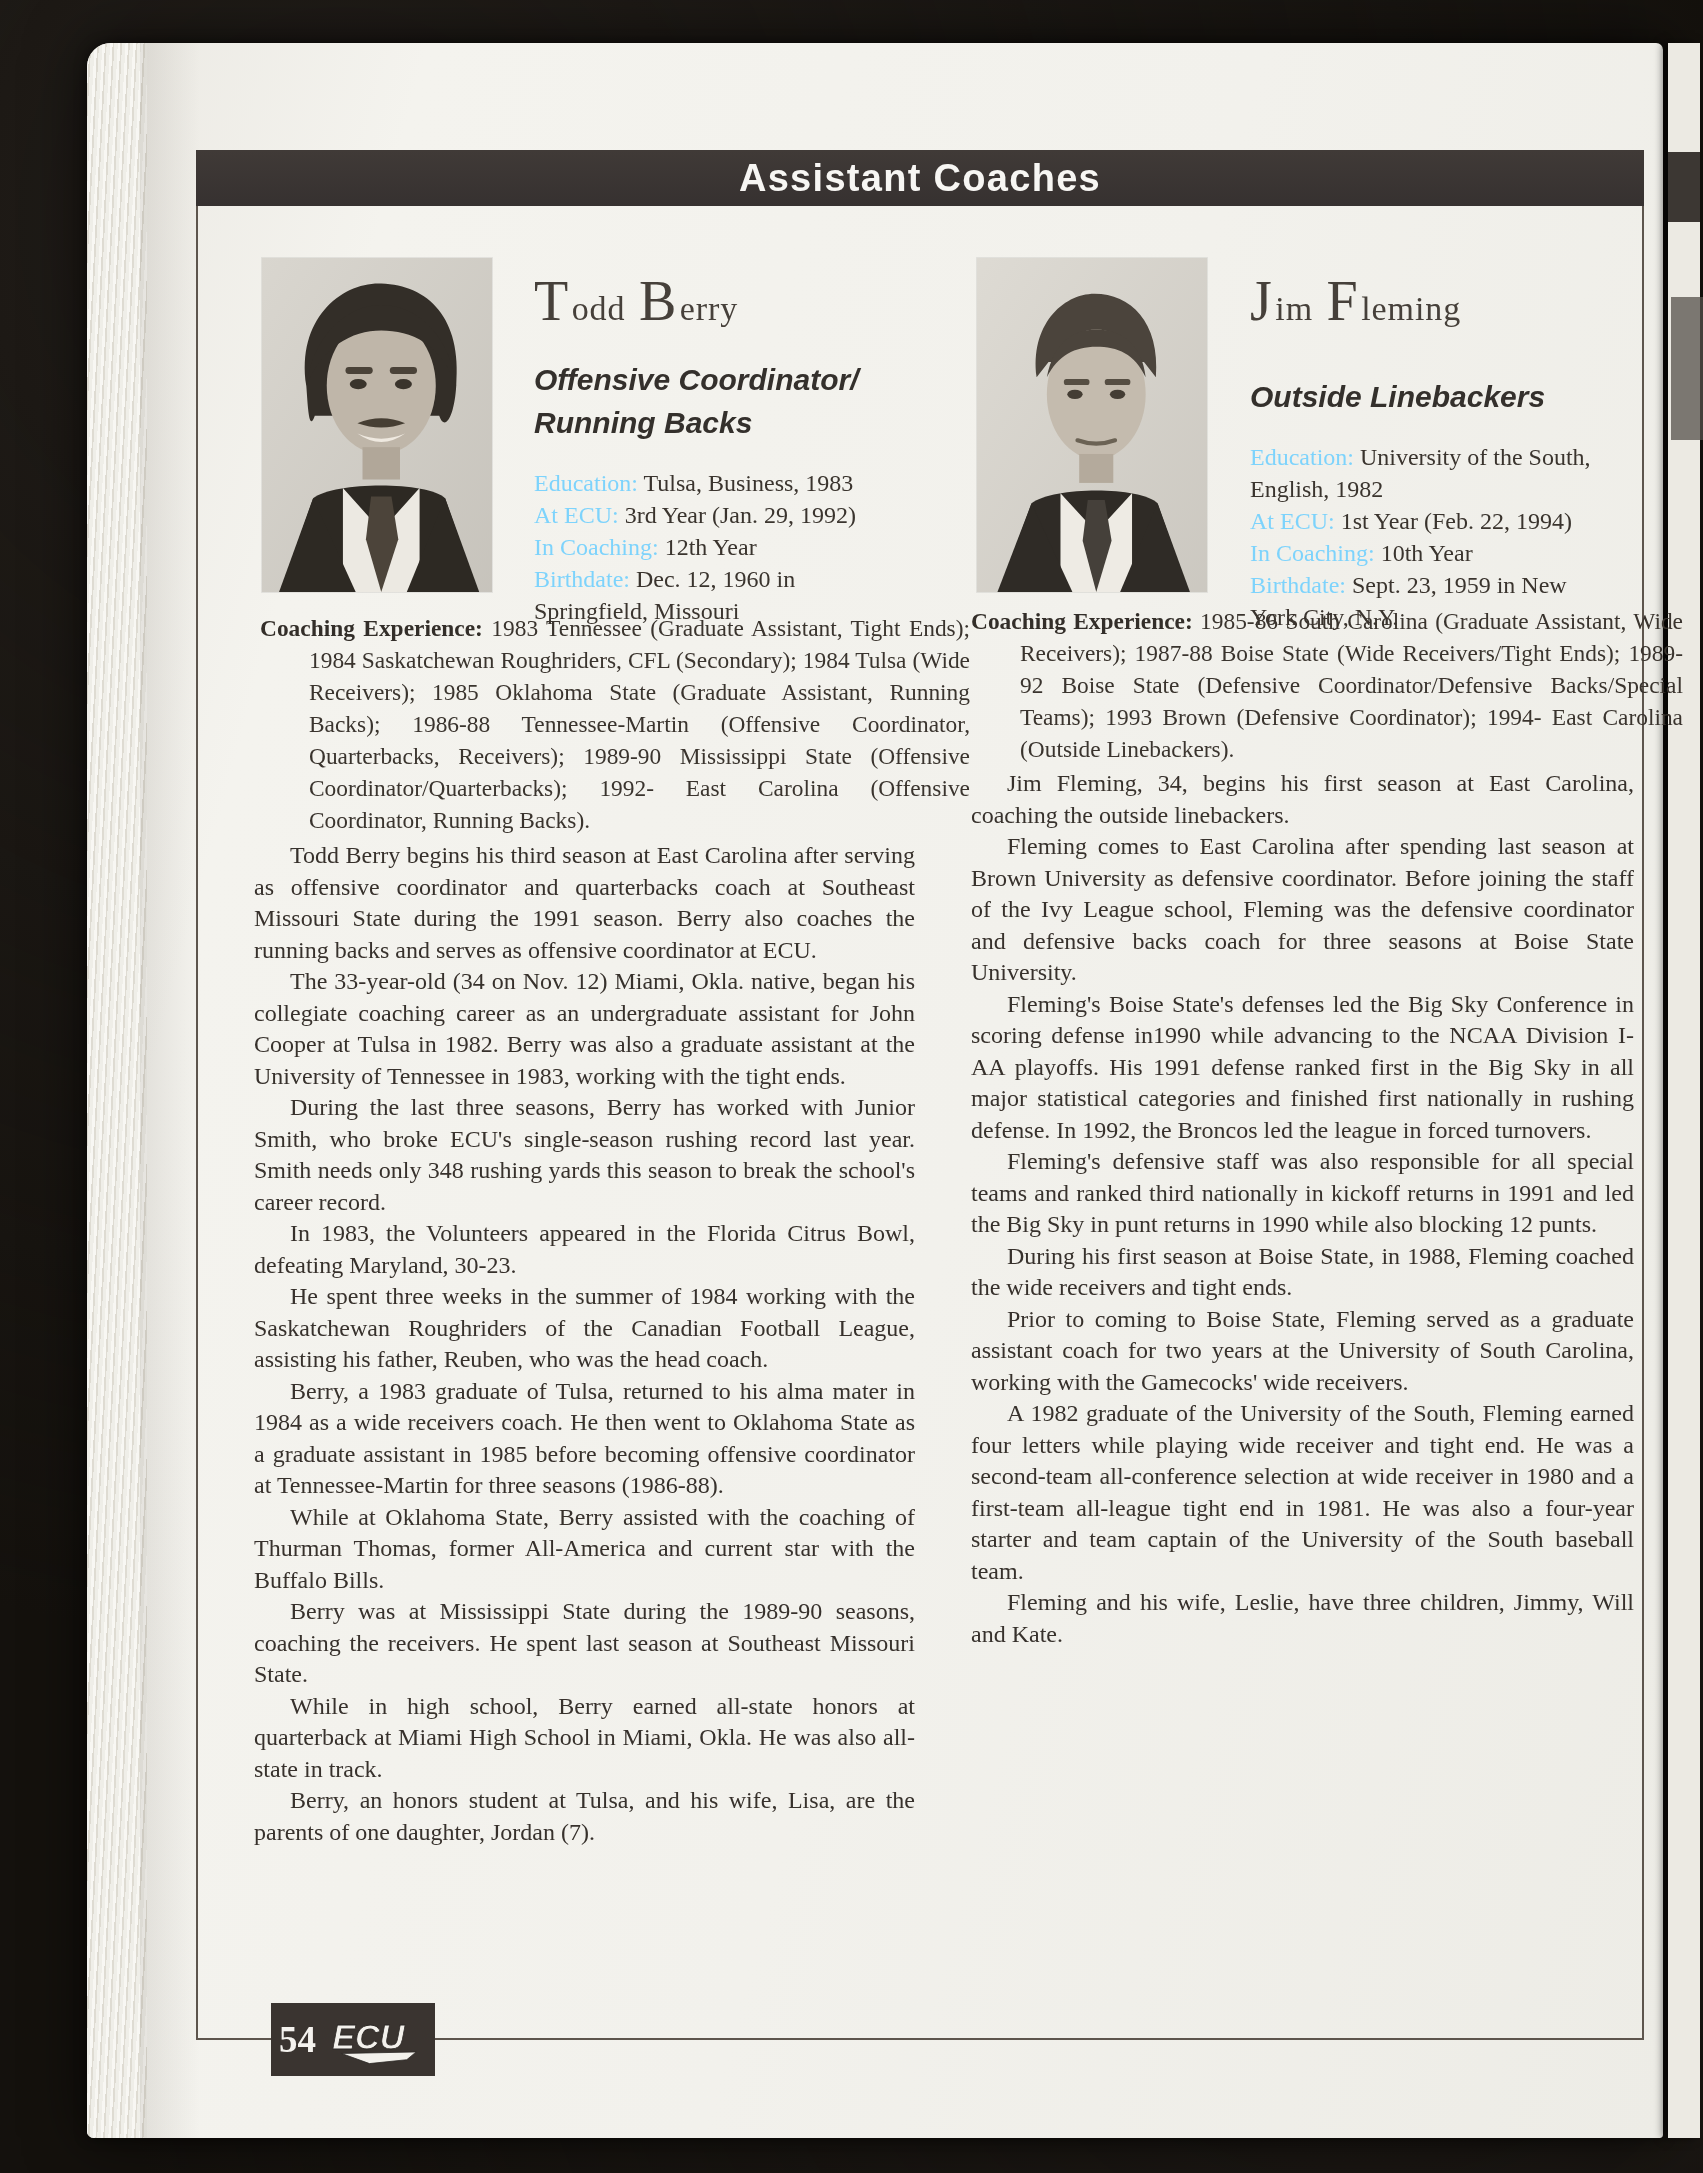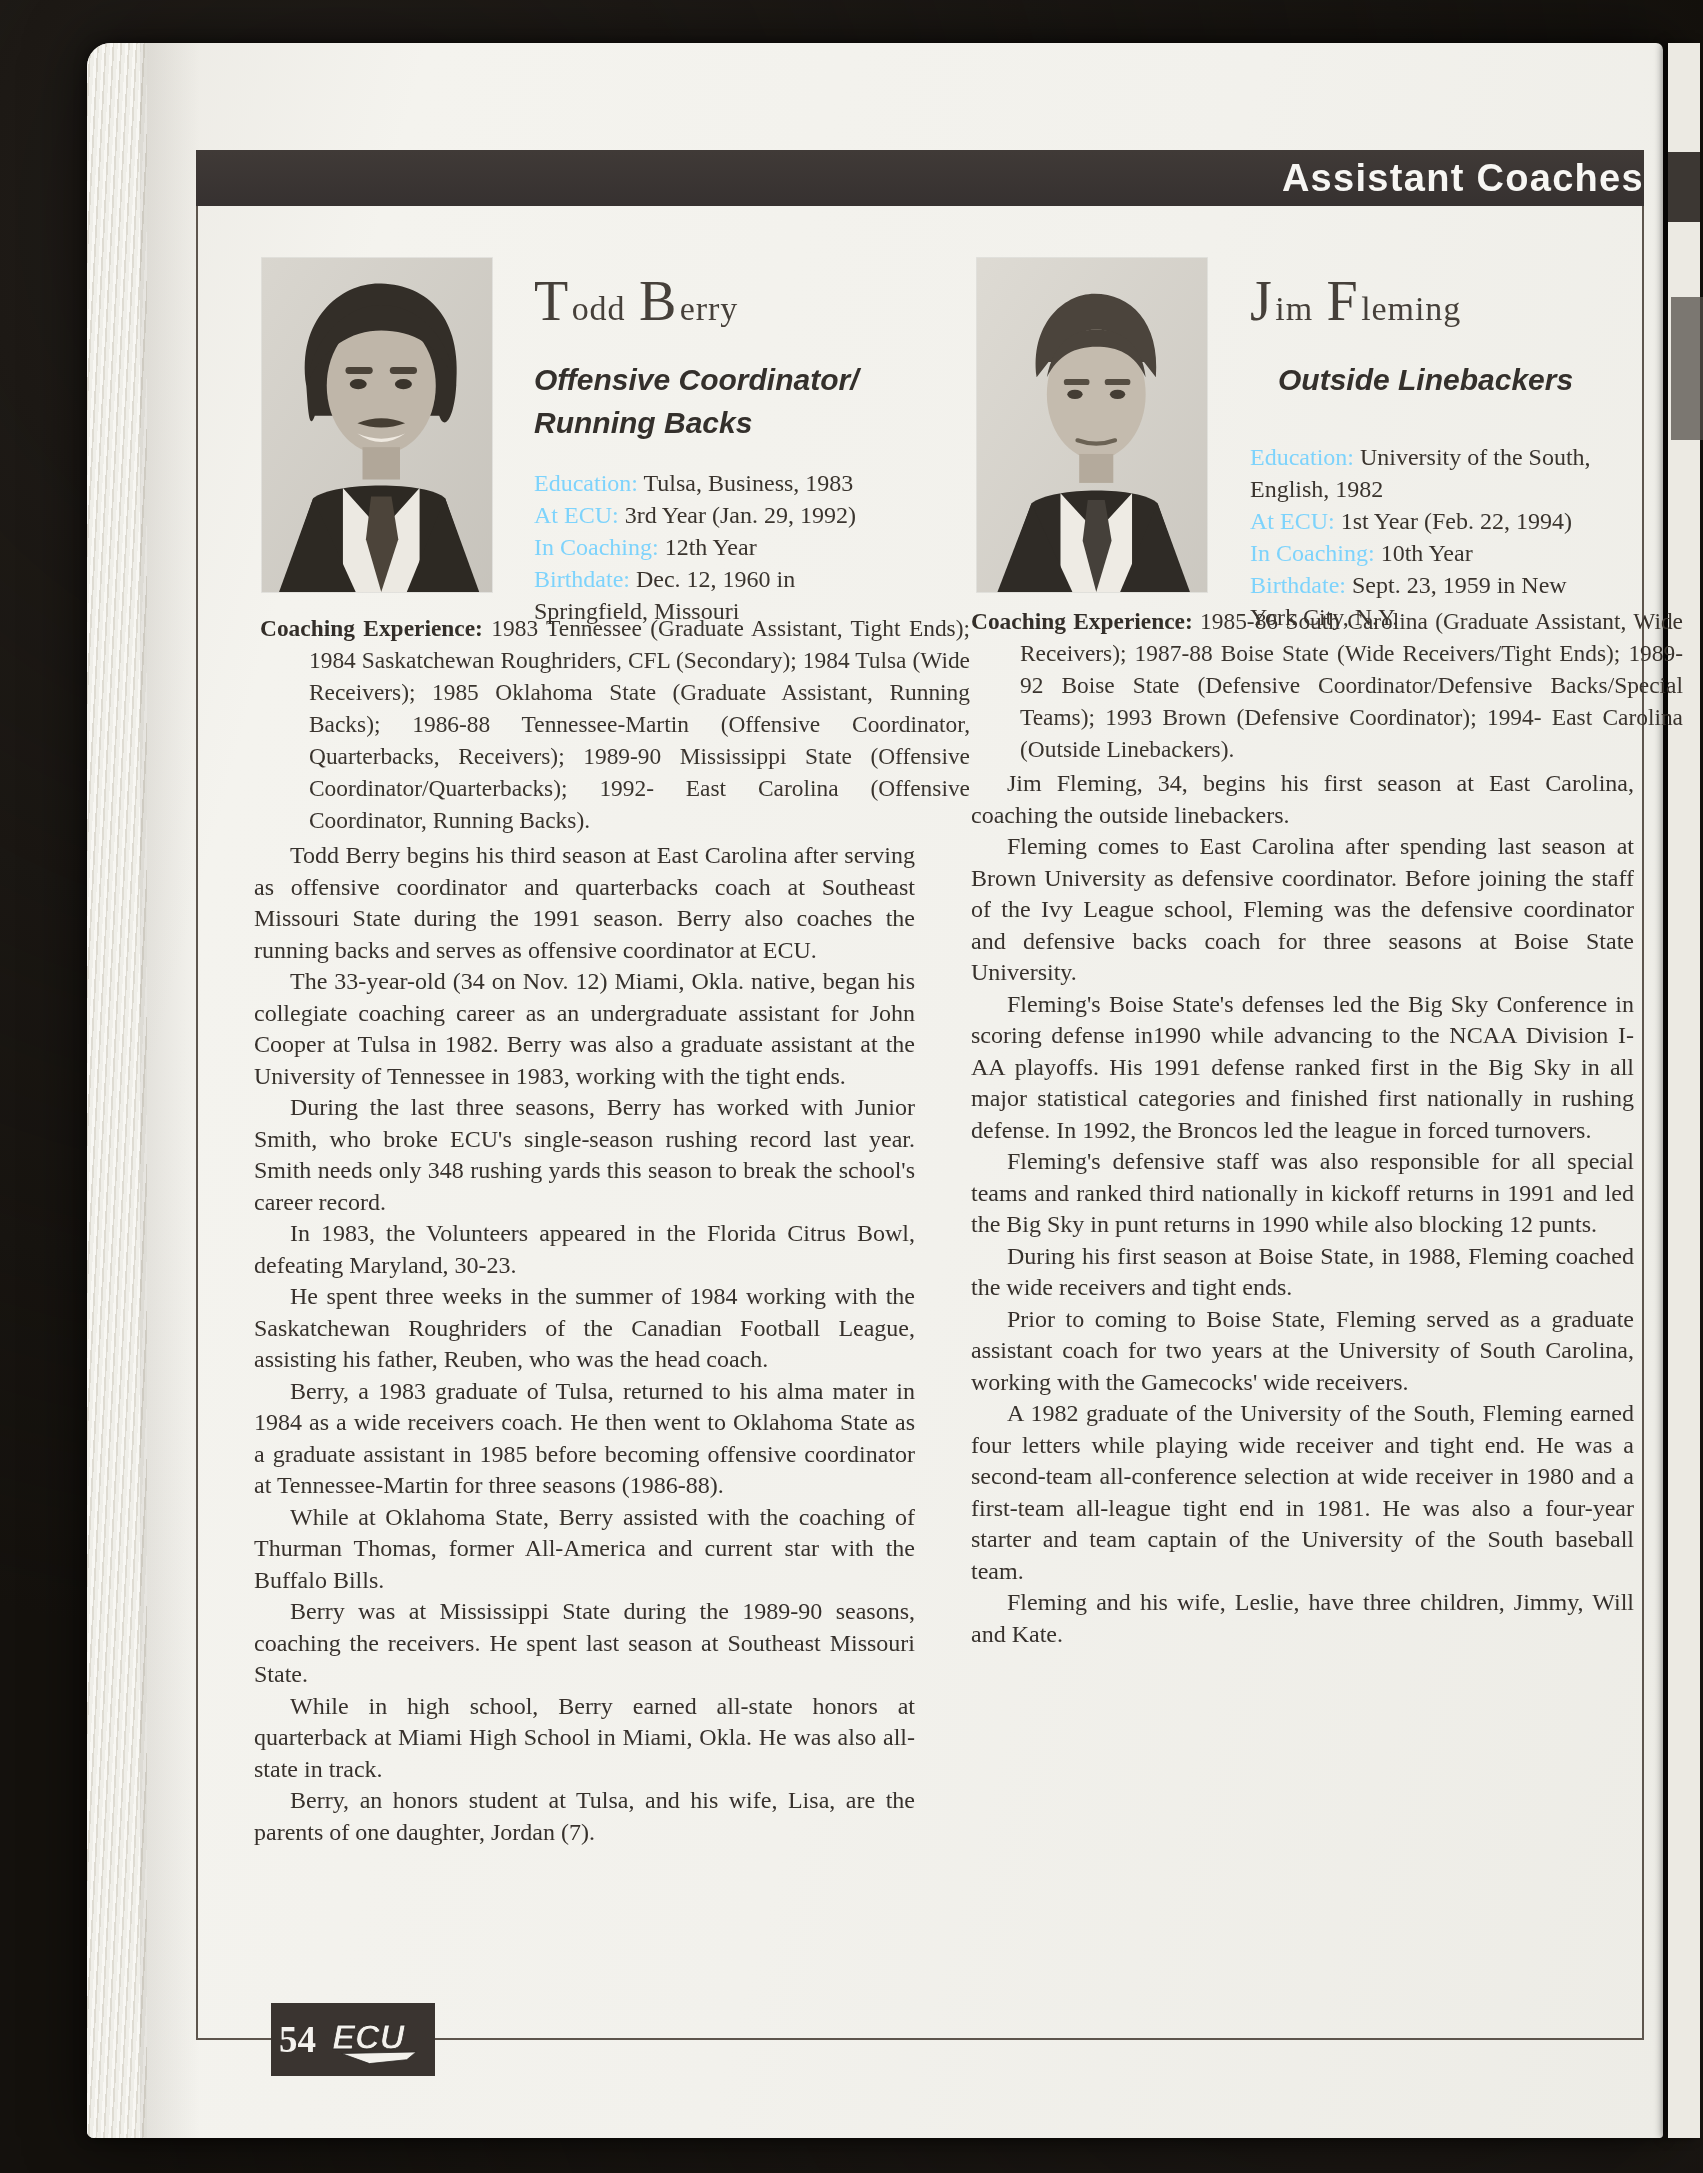--- a/index.html
+++ b/index.html
@@ -29,21 +29,21 @@
   .page-sliver {
     position:absolute; left:1668px; top:43px; width:32px; height:2095px;
     background:#eceae3; box-shadow:-5.1px 0 8.5px rgba(0,0,0,.55);
   }
   .sliver-frag-a { position:absolute; left:0; top:109px; width:100%; height:70px; background:#3c3733; }
   .sliver-frag-b { position:absolute; left:3.4px; top:254px; width:100%; height:143px; background:#55504b; opacity:.75; }
 
   .hdr-bar {
     position:absolute; left:196px; top:150px; width:1448px; height:56px;
     background:linear-gradient(180deg,#403a37,#363130);
-    text-align:right;
+    text-align:center;
   }
   .hdr-bar span {
     font-family:"Liberation Sans", sans-serif; font-weight:bold;
     font-size:38px; line-height:56px; color:#f7f6f3; letter-spacing:1.3px;
   }
   .frame-left  { position:absolute; left:196px;  top:206px;  width:1.7px;  height:1833px; background:#5d554d; }
   .frame-right { position:absolute; left:1642px; top:206px;  width:1.7px;  height:1833px; background:#5d554d; }
   .frame-bottom{ position:absolute; left:196px;  top:2038px; width:1448px; height:1.7px;  background:#5d554d; }
 
   .photo {
@@ -59,21 +59,21 @@
   .name .cap2 { margin-left:13.6px; }
   .name .rest { font-size:34px; }
   .name.berry   { left:534px;  top:269px; }
   .name.fleming { left:1250px; top:269px; }
 
   .role {
     position:absolute; font-family:"Liberation Sans", sans-serif;
     font-weight:bold; font-style:italic; font-size:30px; line-height:43px; color:#34302c;
   }
   .role.berry   { left:534px;  top:358px; }
-  .role.fleming { left:1250px; top:358px;margin-left:28px; }
+  .role.fleming { left:1250px; top:375px; }
 
   .bio { position:absolute; font-size:24px; line-height:32px; color:#3a342e; }
   .bio div { white-space:nowrap; }
   .bio b { font-weight:normal; color:#7dd3fc; }
   .bio.berry   { left:534px;  top:467px; width:400px; }
   .bio.fleming { left:1250px; top:441px; width:400px; }
 
   .exp {
     position:absolute; margin:0; font-size:23.4px; line-height:32px; color:#3a342e;
     text-align:justify; padding-left:49px; text-indent:-49px;

